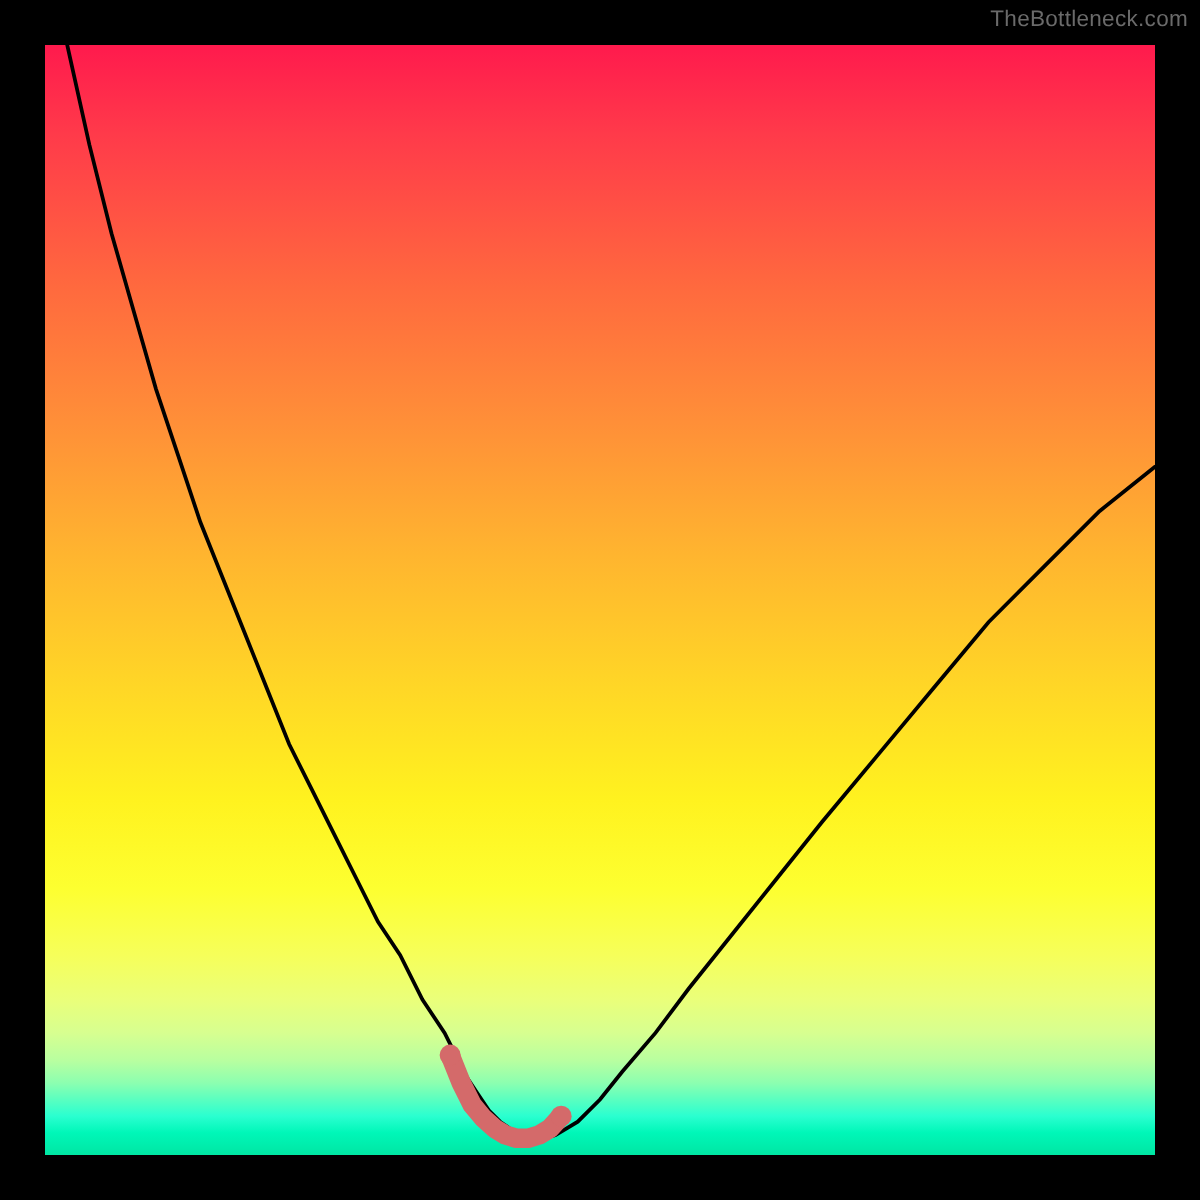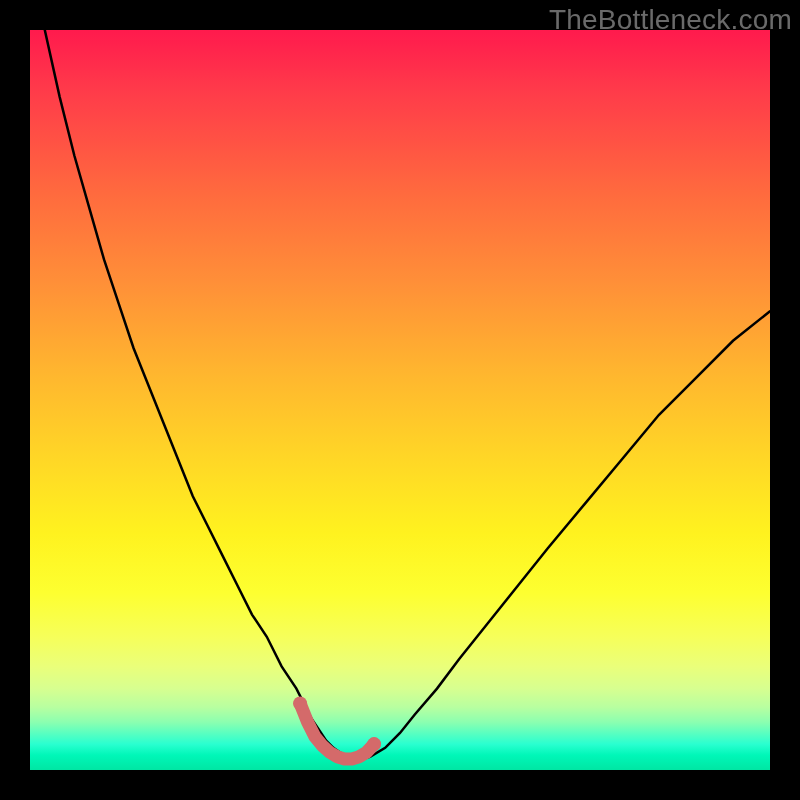--- a/index.html
+++ b/index.html
@@ -53,21 +53,21 @@
     top: 0;
     width: 740px;
     height: 740px;
     overflow: visible;
   }
   .watermark {
     position: absolute;
     top: 4px;
     right: 8px;
     color: #6a6a6a;
-    font-size: 28px;
+    font-size: 15px;
     letter-spacing: 0.2px;
     font-weight: 400;
   }
 </style>
 </head>
 <body>
 
 <div class="frame">
   <div class="plot">
     <svg class="curve" viewBox="0 0 740 740">

